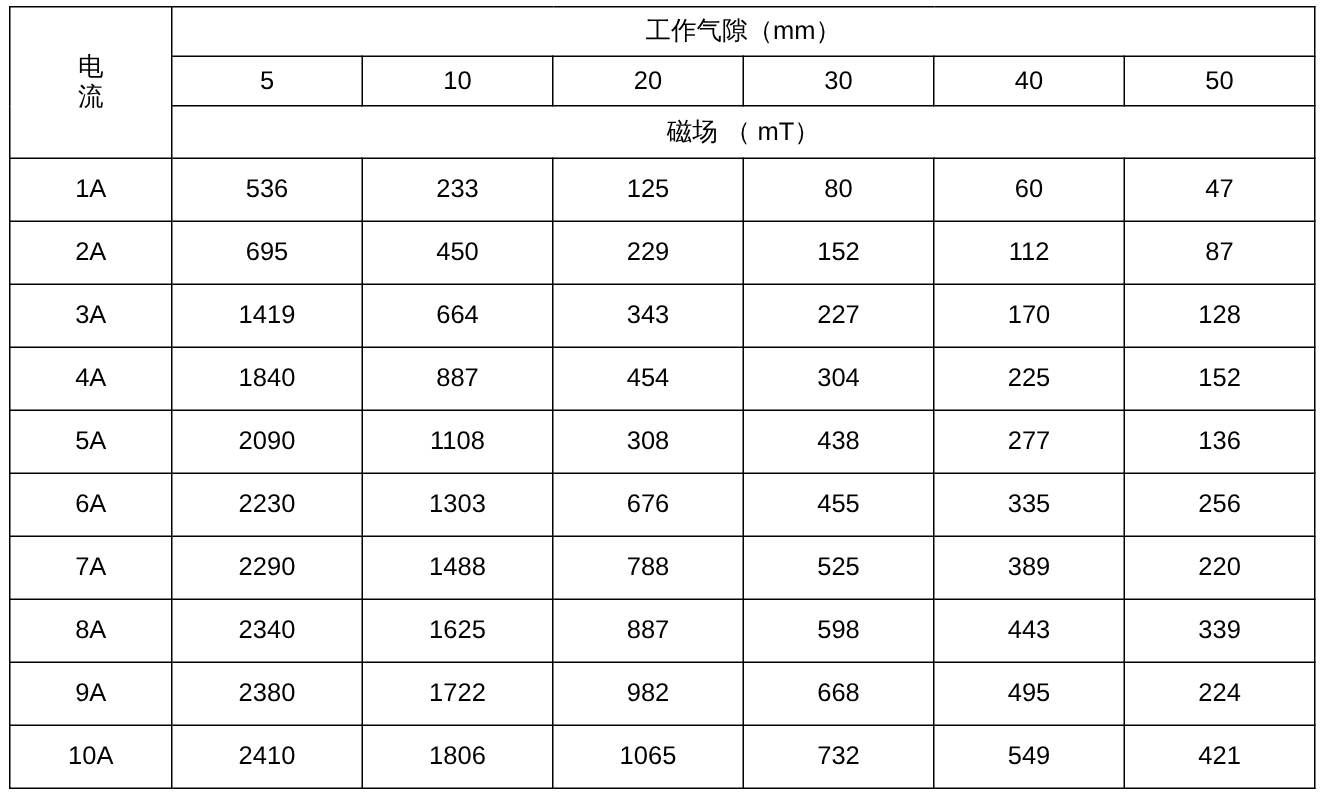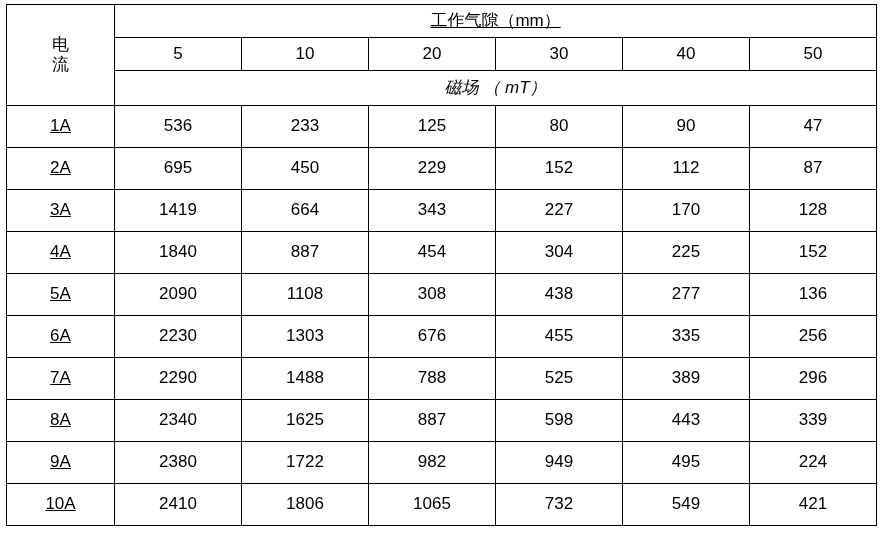--- a/index.html
+++ b/index.html
@@ -47,32 +47,29 @@
 
   .cell-current-label {
     font-size: 18px;
     line-height: 1.35;
   }
   .cell-current-label .line {
     display: block;
   }
   .cell-span-title {
     font-size: 18px;
-    text-decoration: underline;
   }
   .cell-field-title {
     font-size: 18px;
-    font-style: italic;
   }
   .gap-head {
     font-size: 17px;
   }
   .current-cell {
     font-size: 17px;
-    text-decoration: underline;
   }
   .value-cell {
     font-size: 17px;
   }
 </style>
 </head>
 <body>
 
 <div class="sheet">
   <table class="data-table">
@@ -104,21 +101,21 @@
       <tr class="row-h3">
         <td class="cell-field-title" colspan="6">磁场 （ mT）</td>
       </tr>
 
       <tr class="row-body">
         <td class="current-cell">1A</td>
         <td class="value-cell">536</td>
         <td class="value-cell">233</td>
         <td class="value-cell">125</td>
         <td class="value-cell">80</td>
-        <td class="value-cell">90</td>
+        <td class="value-cell">60</td>
         <td class="value-cell">47</td>
       </tr>
       <tr class="row-body">
         <td class="current-cell">2A</td>
         <td class="value-cell">695</td>
         <td class="value-cell">450</td>
         <td class="value-cell">229</td>
         <td class="value-cell">152</td>
         <td class="value-cell">112</td>
         <td class="value-cell">87</td>
@@ -159,37 +156,37 @@
         <td class="value-cell">335</td>
         <td class="value-cell">256</td>
       </tr>
       <tr class="row-body">
         <td class="current-cell">7A</td>
         <td class="value-cell">2290</td>
         <td class="value-cell">1488</td>
         <td class="value-cell">788</td>
         <td class="value-cell">525</td>
         <td class="value-cell">389</td>
-        <td class="value-cell">296</td>
+        <td class="value-cell">220</td>
       </tr>
       <tr class="row-body">
         <td class="current-cell">8A</td>
         <td class="value-cell">2340</td>
         <td class="value-cell">1625</td>
         <td class="value-cell">887</td>
         <td class="value-cell">598</td>
         <td class="value-cell">443</td>
         <td class="value-cell">339</td>
       </tr>
       <tr class="row-body">
         <td class="current-cell">9A</td>
         <td class="value-cell">2380</td>
         <td class="value-cell">1722</td>
         <td class="value-cell">982</td>
-        <td class="value-cell">949</td>
+        <td class="value-cell">668</td>
         <td class="value-cell">495</td>
         <td class="value-cell">224</td>
       </tr>
       <tr class="row-body">
         <td class="current-cell">10A</td>
         <td class="value-cell">2410</td>
         <td class="value-cell">1806</td>
         <td class="value-cell">1065</td>
         <td class="value-cell">732</td>
         <td class="value-cell">549</td>

